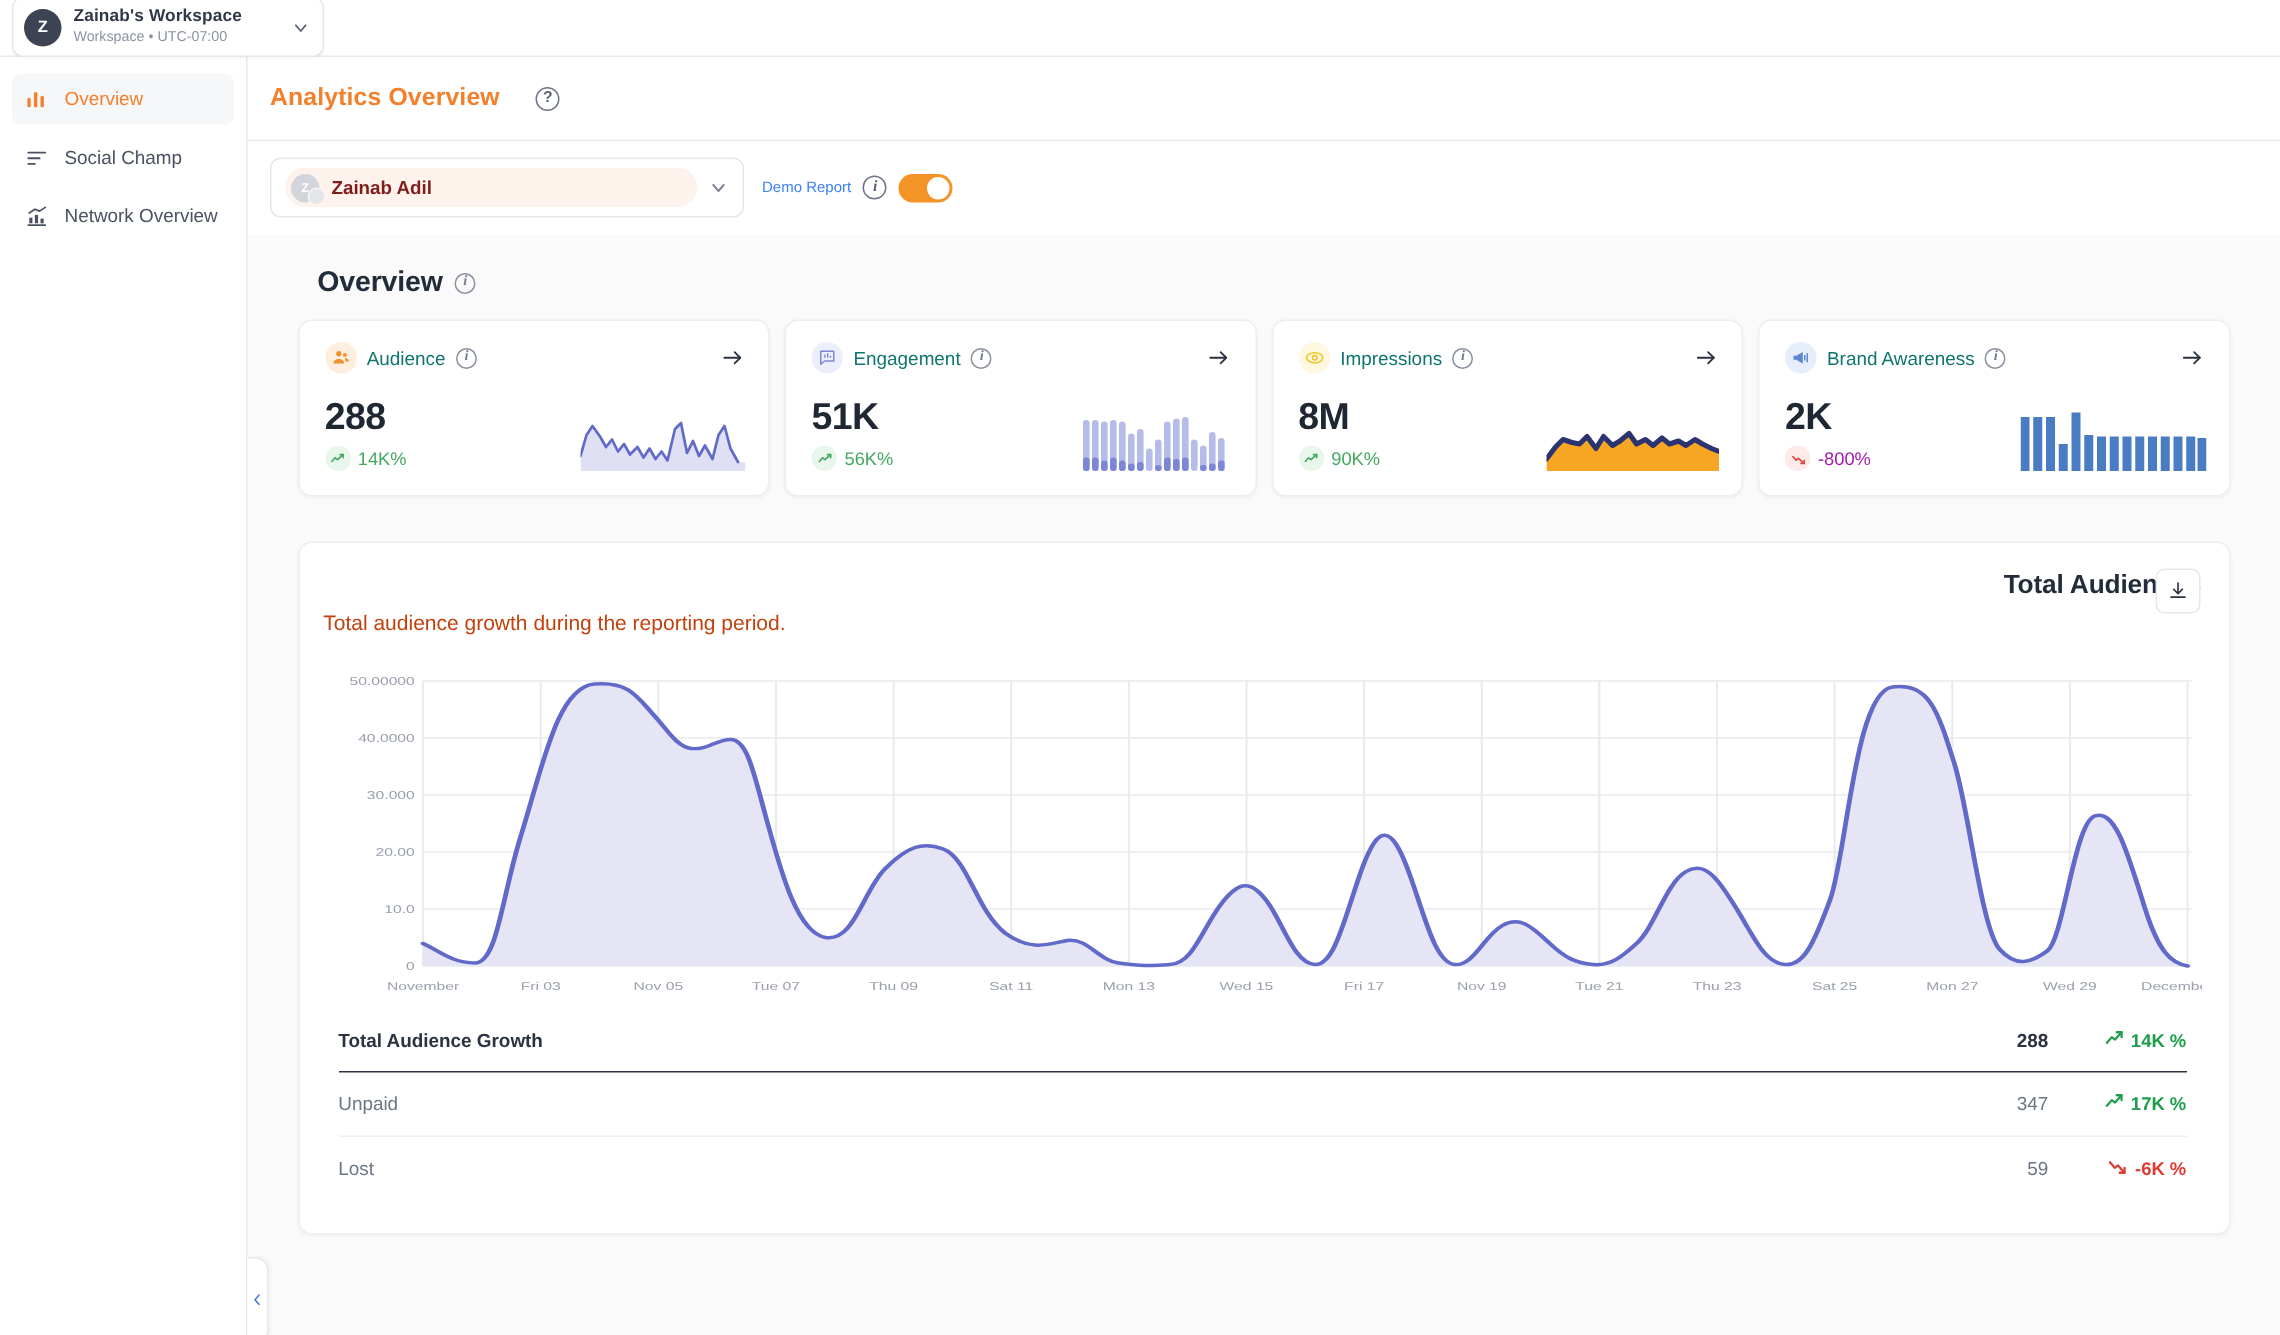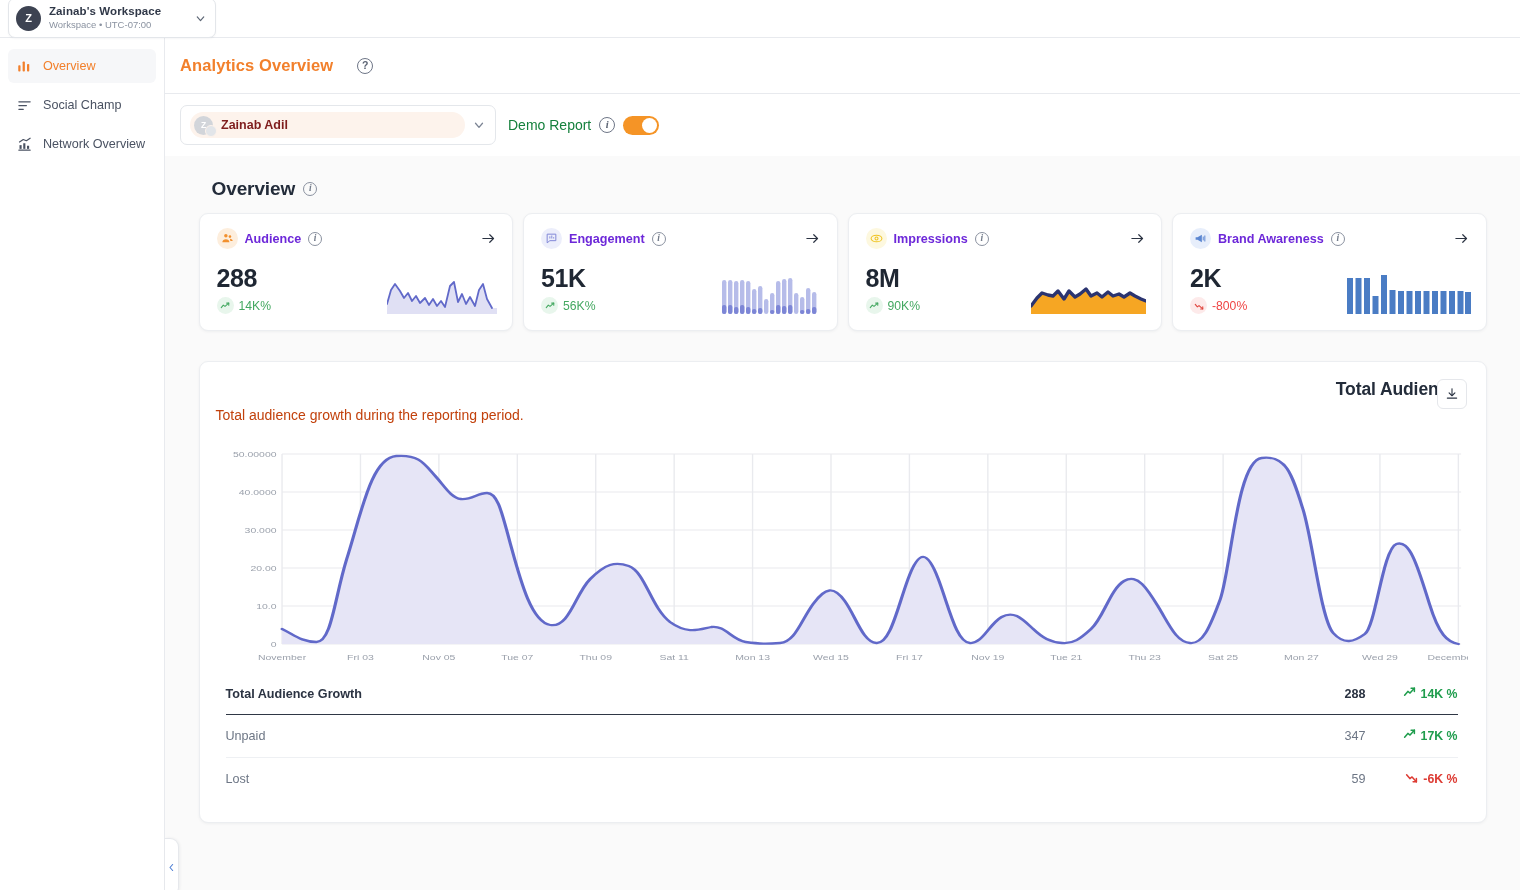--- a/index.html
+++ b/index.html
@@ -136,21 +136,21 @@
   .acct-avatar::after {
     content: ""; position: absolute; right: -4px; bottom: -2px;
     width: 10px; height: 10px; border-radius: 50%;
     background: #e2e5e9; border: 1.5px solid #fdf3ec;
   }
   .acct-name { font-size: 12.5px; font-weight: 600; color: #7f1d1d; white-space: nowrap; overflow: hidden; }
   .acct-chev { width: 16px; height: 16px; flex: 0 0 16px; display: flex; align-items: center; justify-content: center; }
   .acct-chev svg { stroke: #7c8494; }
 
   .demo-wrap { display: flex; align-items: center; gap: 8px; }
-  .demo-label { font-size: 14px; color: #15803d; }
+  .demo-label { font-size: 10px; color: #3b82f6; }
   .toggle {
     width: 36px; height: 19px; border-radius: 10px;
     background: #f59426; position: relative; cursor: pointer;
     flex: 0 0 auto;
   }
   .toggle::after {
     content: ""; position: absolute; top: 2px; right: 2px;
     width: 15px; height: 15px; border-radius: 50%; background: #fff;
   }
 
@@ -183,29 +183,29 @@
     box-shadow: 0 1px 3px rgba(25,35,60,.05);
     height: 118px;
     display: flex; flex-direction: column;
   }
   .card-top { display: flex; align-items: center; gap: 7px; }
   .card-badge {
     width: 21px; height: 21px; border-radius: 50%;
     display: flex; align-items: center; justify-content: center;
     flex: 0 0 auto;
   }
-  .card-label { font-size: 12.6px; color: #6d28d9; font-weight: bold; }
+  .card-label { font-size: 12.6px; color: #0f766e; }
   .card-arrow { margin-left: auto; width: 18px; height: 18px; display: flex; align-items: center; justify-content: center; cursor: pointer; }
   .card-arrow svg { stroke: #2b3342; }
   .card-body { display: flex; align-items: flex-end; gap: 10px; margin-top: 13px; flex: 1 1 auto; }
   .card-figures { display: flex; flex-direction: column; gap: 6px; }
   .card-value { font-size: 25px; font-weight: 700; color: #1f2733; line-height: 1; letter-spacing: -.4px; }
   .card-delta { display: flex; align-items: center; gap: 5px; font-size: 12.2px; }
   .delta-up { color: #44a861; }
-  .delta-down { color: #ef4444; }
+  .delta-down { color: #a21caf; }
   .delta-dot {
     width: 17px; height: 17px; border-radius: 50%;
     display: flex; align-items: center; justify-content: center; flex: 0 0 auto;
   }
   .delta-dot.up { background: #e8f6ec; }
   .delta-dot.down { background: #fdeaea; }
   .spark { flex: 1 1 auto; display: flex; align-items: flex-end; justify-content: flex-end; height: 50px; min-width: 0; }
   .spark svg { display: block; }
 
   

